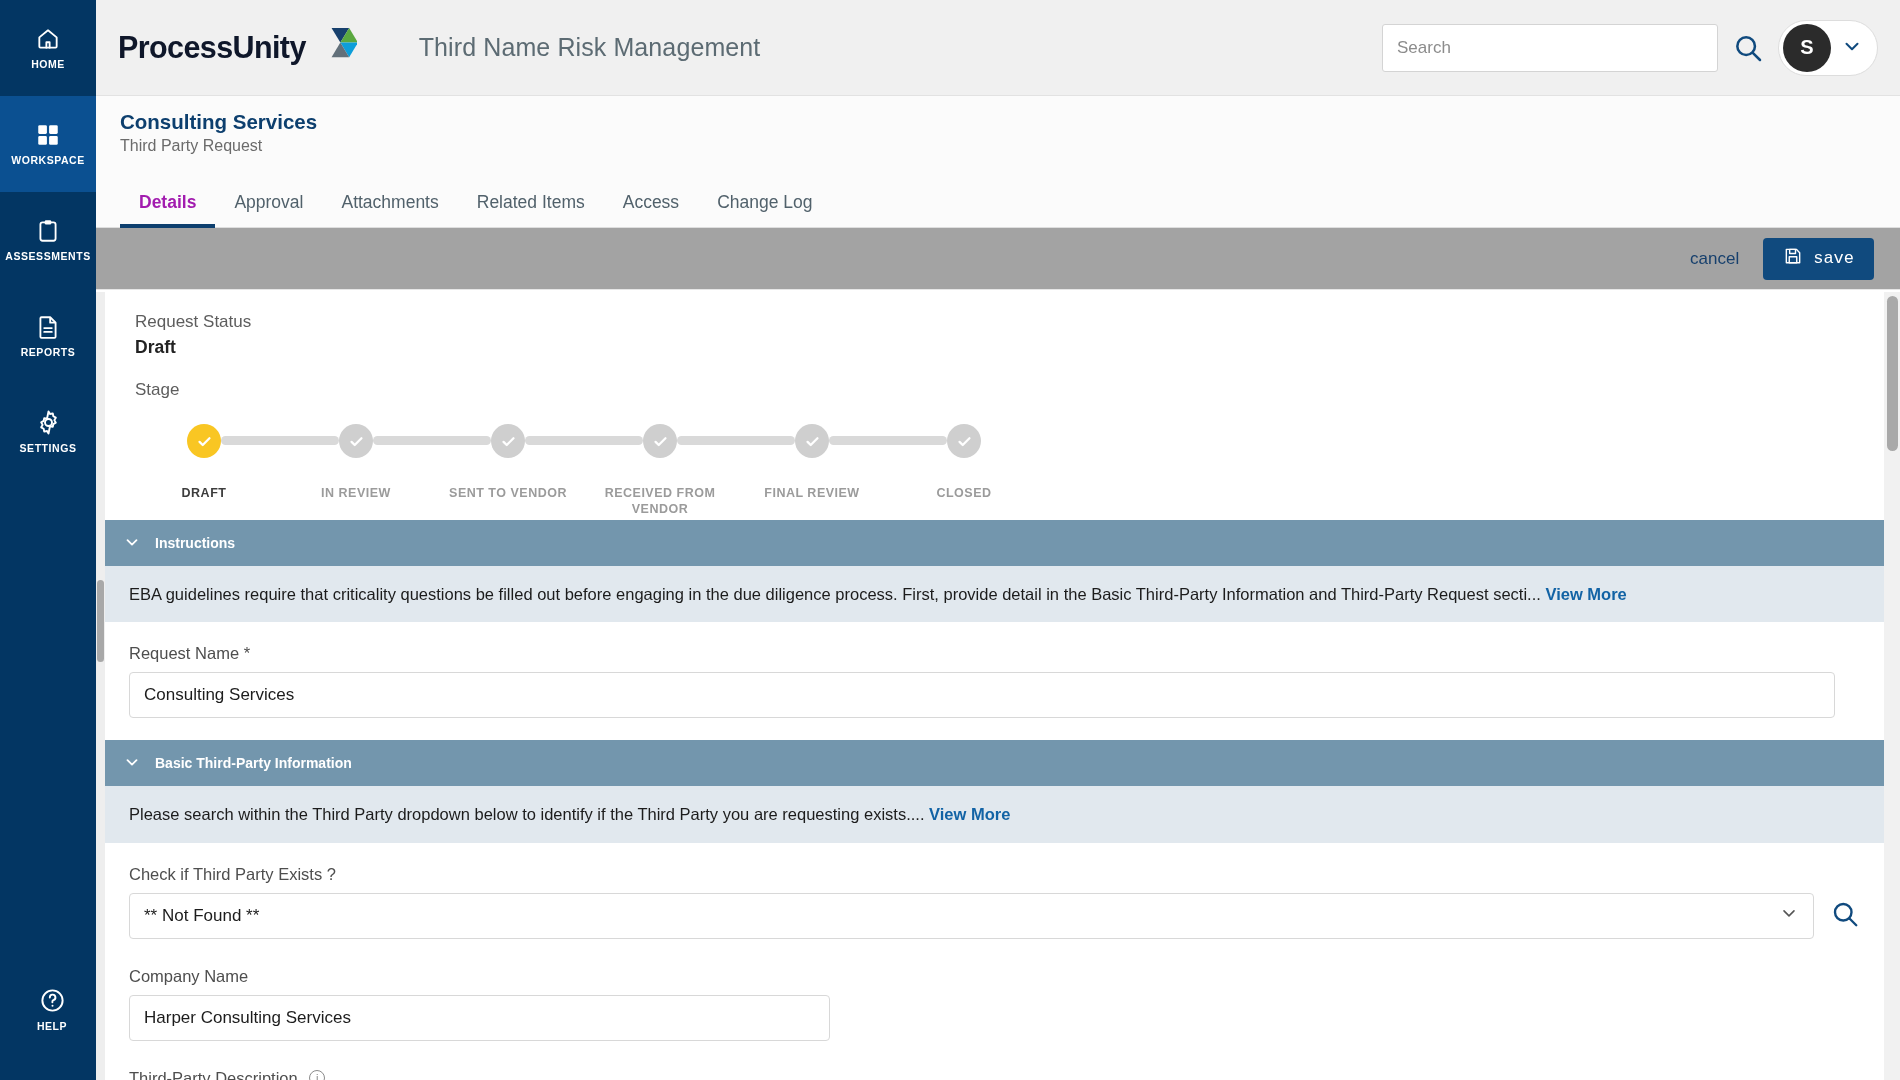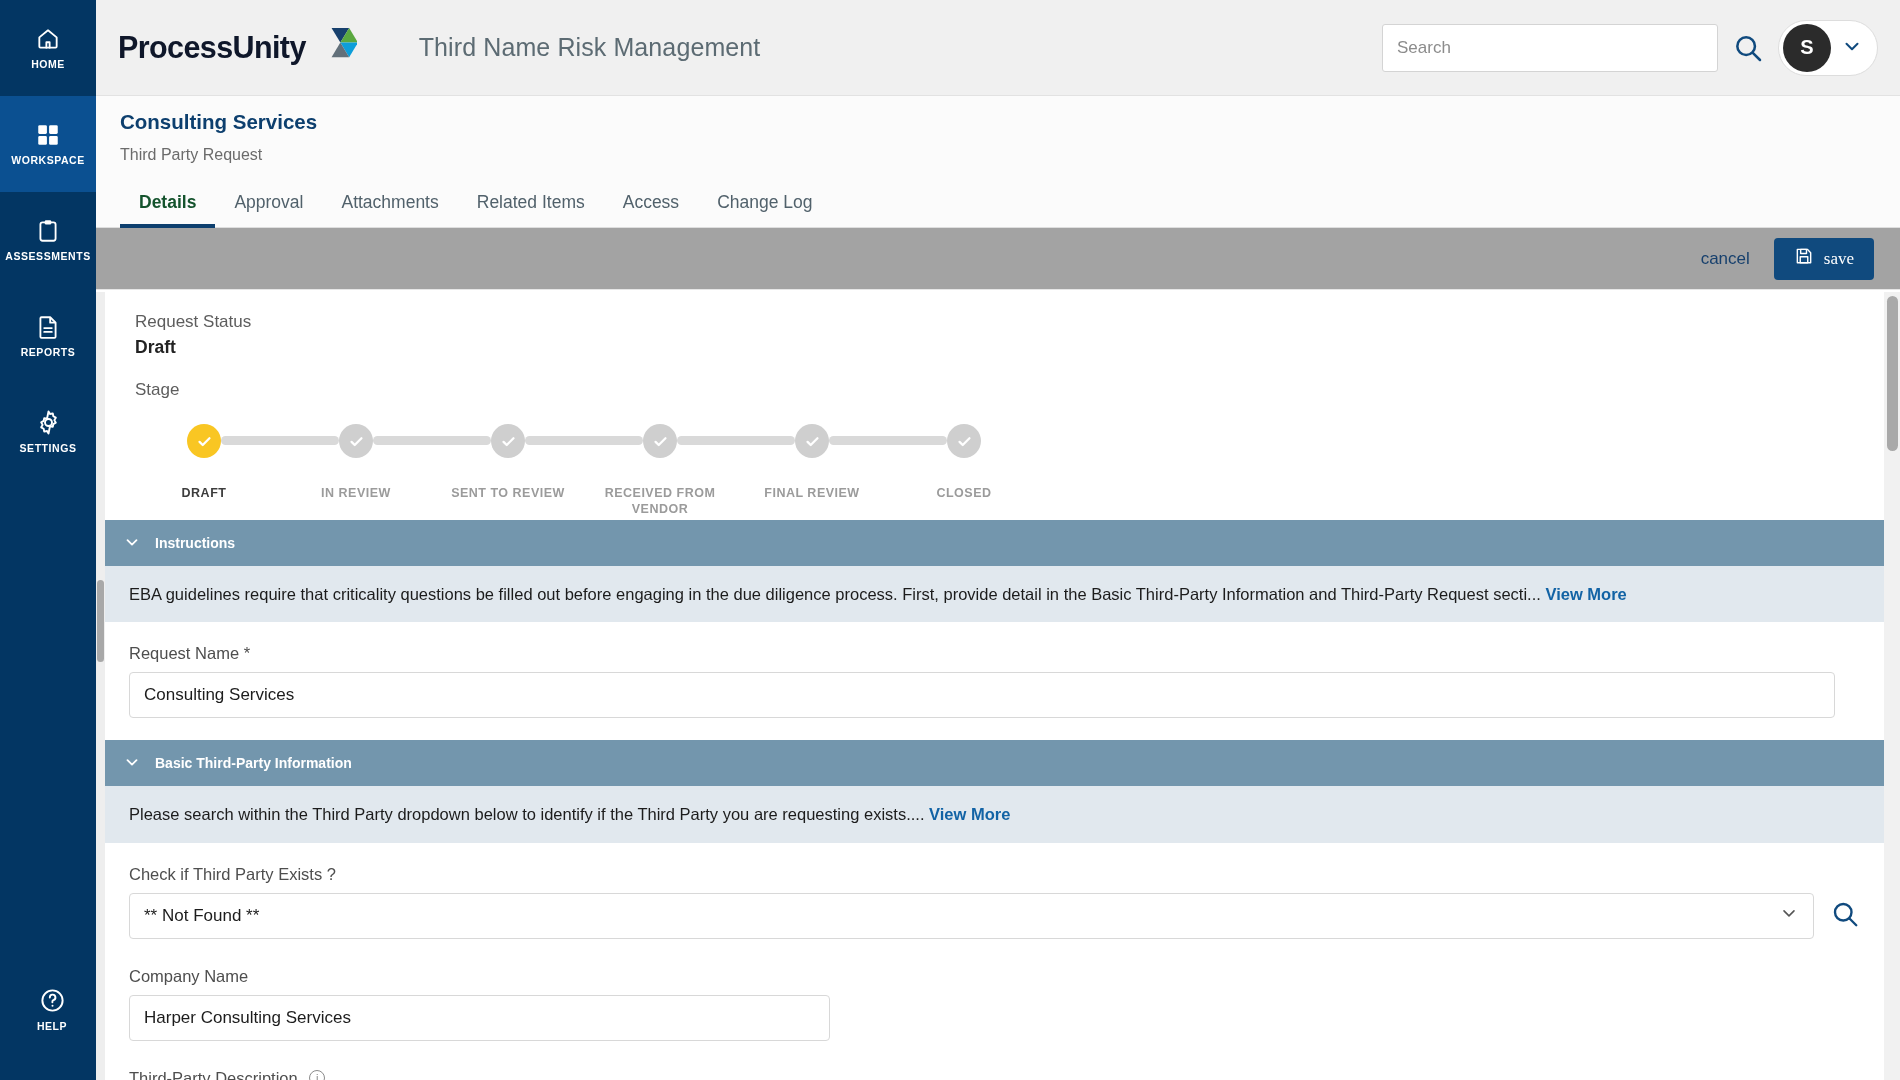--- a/index.html
+++ b/index.html
@@ -86,37 +86,37 @@
   }
 
   
   .rec-head {
     position: absolute; left: 96px; top: 96px;
     width: 1804px; height: 80px;
     background: #fbfbfb;
     padding: 14px 0 0 24px;
   }
   .rec-title { font-size: 20.5px; font-weight: 700; color: #0d3f6e; }
-  .rec-sub { font-size: 16px; color: #6b6b6b; margin-top: 12px; }
+  .rec-sub { font-size: 16px; color: #6b6b6b; margin-top: 3px; }
 
   
   .tabs {
     position: absolute; left: 96px; top: 176px;
     width: 1804px; height: 52px;
     background: #fbfbfb;
     border-bottom: 1px solid #dedede;
     display: flex; align-items: flex-end;
     padding-left: 24px;
   }
   .tab {
     font-size: 17.5px; color: #51616b;
     padding: 0 19px 14px 19px;
     cursor: pointer; position: relative; white-space: nowrap;
   }
-  .tab.active { color: #14532d; font-weight: 700; }
+  .tab.active { color: #a21caf; font-weight: 700; }
   .tab.active::after {
     content: ""; position: absolute; left: 0; right: 0; bottom: -1px;
     height: 4px; background: #0d3f6e;
   }
 
   
   .actionbar {
     position: absolute; left: 96px; top: 228px;
     width: 1804px; height: 62px;
     background: #a3a3a3;
@@ -128,21 +128,21 @@
     font-size: 17px; color: #17406d; cursor: pointer;
     background: none; border: none; font-family: "Liberation Sans", sans-serif;
     padding: 6px 4px;
   }
   .btn-save {
     display: flex; align-items: center; gap: 10px;
     background: #104a7e; color: #ffffff;
     border: none; border-radius: 4px;
     height: 42px; padding: 0 20px;
     font-size: 17px; cursor: pointer;
-    font-family: Liberation Serif, serif;
+    font-family: Liberation Mono, monospace;
   }
 
   
   .body-scroll {
     position: absolute; left: 96px; top: 290px;
     width: 1804px; height: 790px;
     background: #ffffff;
     overflow: hidden;
   }
 
@@ -399,21 +399,21 @@
             <div class="tr-label">IN REVIEW</div>
           </div>
           <div class="tr-line"></div>
 
           <div class="tr-step">
             <div class="tr-circle">
               <svg width="17" height="17" viewBox="0 0 24 24" fill="none" stroke="#fff" stroke-width="3.2" stroke-linecap="round" stroke-linejoin="round">
                   <path d="M5 12.5l4.5 4.5L19 7.5"></path>
                 </svg>
             </div>
-            <div class="tr-label">SENT TO REVIEW</div>
+            <div class="tr-label">SENT TO VENDOR</div>
           </div>
           <div class="tr-line"></div>
 
           <div class="tr-step">
             <div class="tr-circle">
               <svg width="17" height="17" viewBox="0 0 24 24" fill="none" stroke="#fff" stroke-width="3.2" stroke-linecap="round" stroke-linejoin="round">
                   <path d="M5 12.5l4.5 4.5L19 7.5"></path>
                 </svg>
             </div>
             <div class="tr-label">RECEIVED FROM VENDOR</div>

